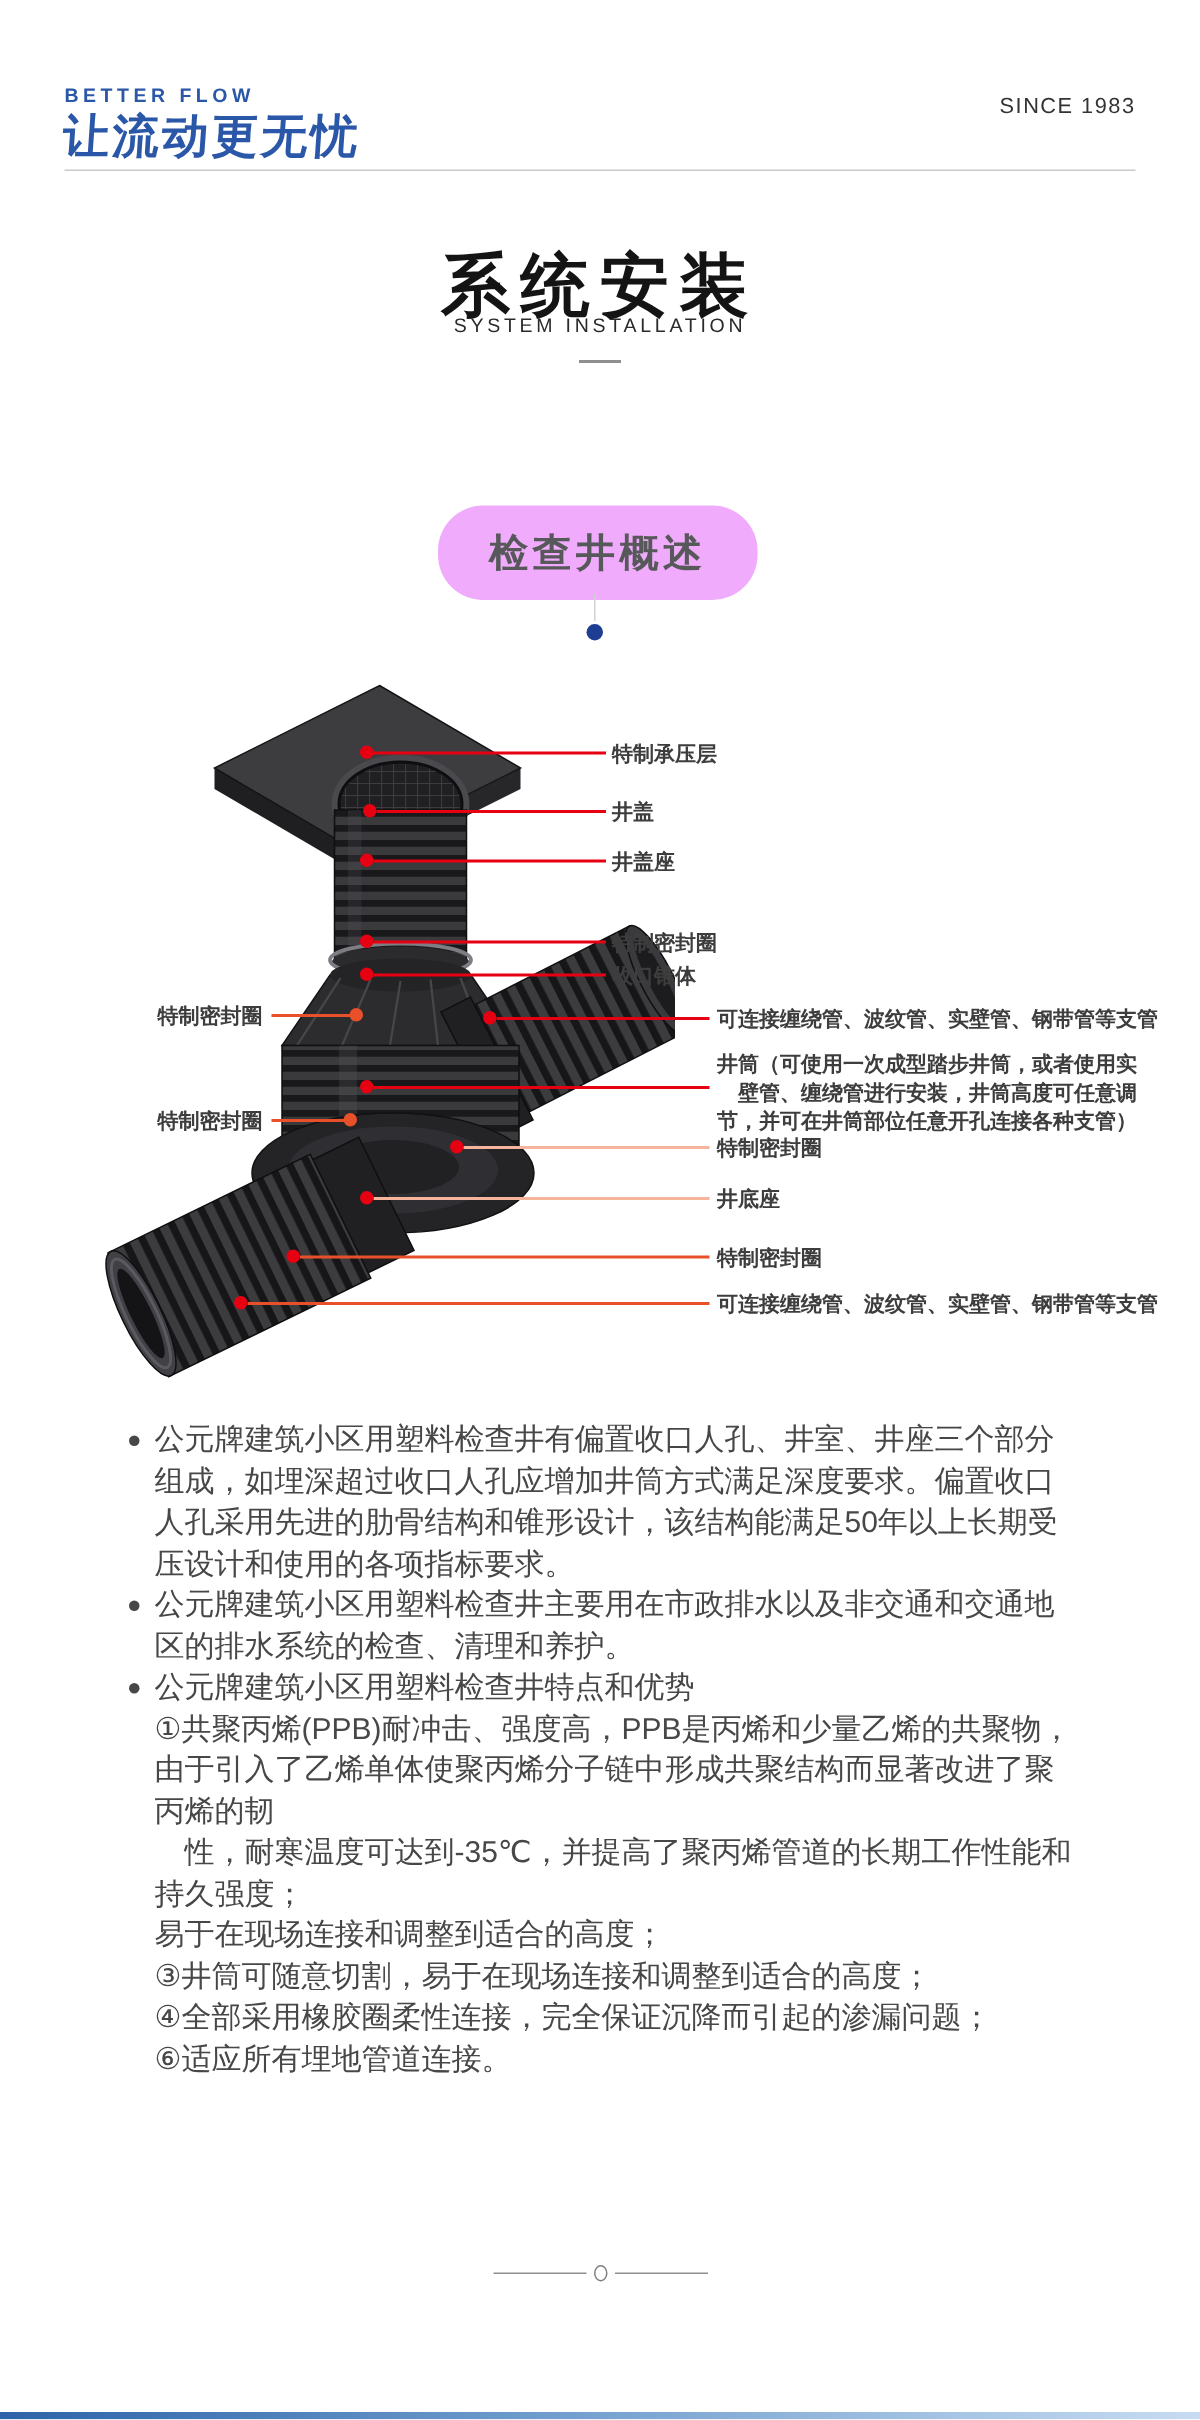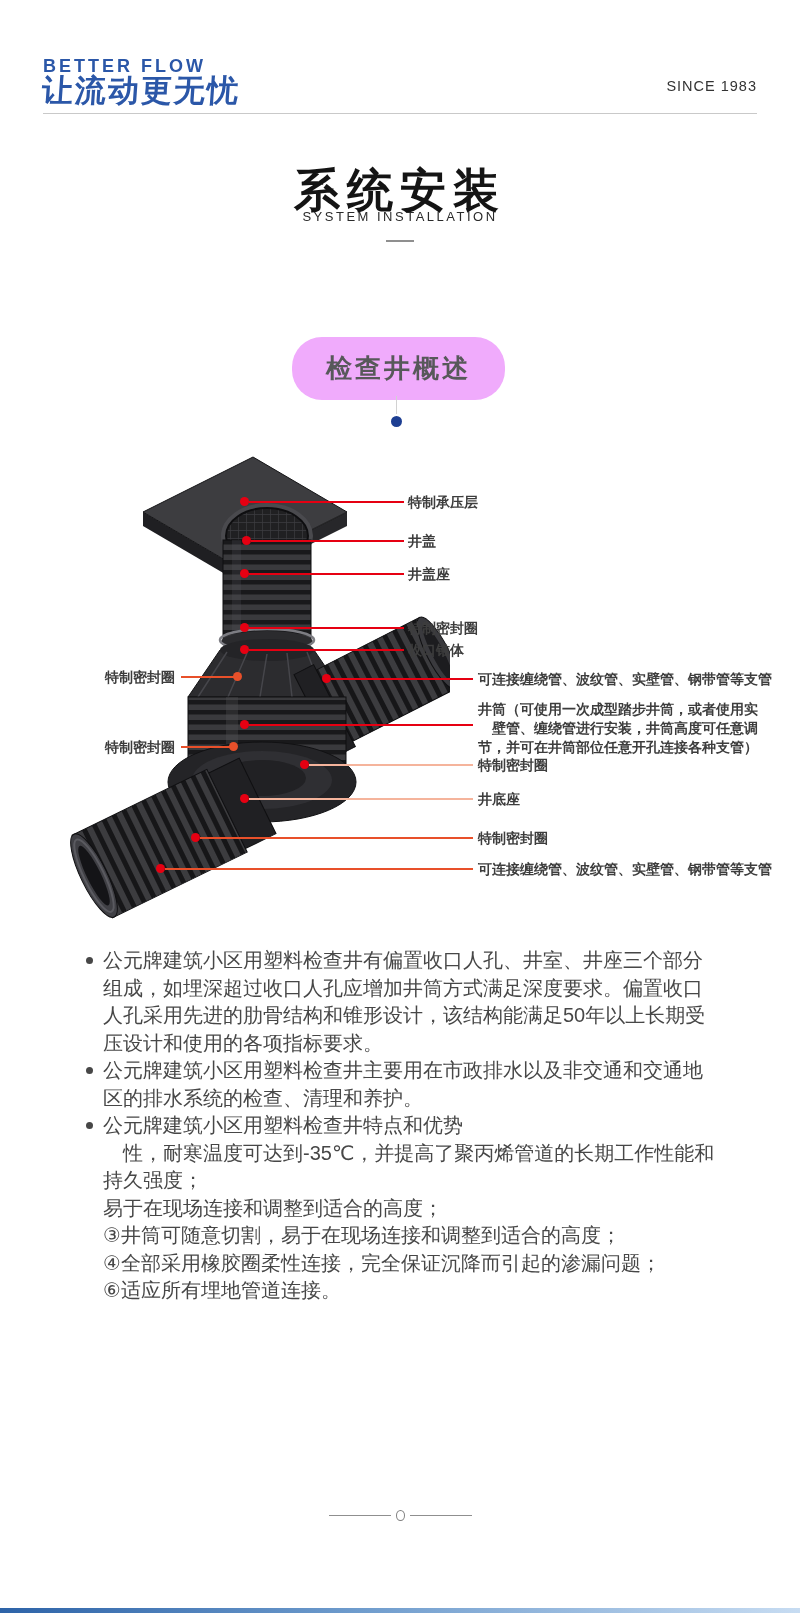--- a/index.html
+++ b/index.html
@@ -1,23 +1,23 @@
 <!DOCTYPE html>
 <html><head>
 <meta charset="utf-8">
 <style>
   html,body{margin:0;padding:0;background:#fff;}
   .page{position:relative;width:800px;height:1613px;margin:0 auto;background:#ffffff;overflow:hidden;
         font-family:"Liberation Sans","DejaVu Sans",sans-serif;}
 
   
   .header{position:absolute;left:0;top:0;width:800px;height:114px;}
-  .tagline{position:absolute;left:43px;top:56px;font-size:18px;font-weight:bold;letter-spacing:3px;color:#2b57a8;}
+  .tagline{position:absolute;left:43px;top:56px;font-size:13px;font-weight:bold;letter-spacing:3px;color:#2b57a8;}
   .logo-cn{position:absolute;left:42px;top:70px;font-size:31px;font-weight:900;letter-spacing:2px;color:#2b57a8;transform:skewX(-4deg);}
-  .since{position:absolute;right:43px;top:78px;font-size:14.5px;letter-spacing:1px;color:#333;}
+  .since{position:absolute;right:43px;top:63px;font-size:14.5px;letter-spacing:1px;color:#333;}
   .header-rule{position:absolute;left:43px;top:113px;width:714px;height:1px;background:#c9c9c9;}
 
   
   .title-cn{position:absolute;left:0;top:164px;width:800px;text-align:center;font-size:46px;line-height:52px;
             font-weight:900;letter-spacing:7px;color:#141414;}
   .title-en{position:absolute;left:0;top:209px;width:800px;text-align:center;font-size:13px;letter-spacing:2.5px;color:#2a2a2a;}
   .title-dash{position:absolute;left:386px;top:240px;width:28px;height:2px;background:#8f8f8f;}
 
   
   .badge{position:absolute;left:50%;top:337px;transform:translateX(-50.7%);background:#f0abfc;border-radius:30px;
@@ -180,20 +180,21 @@
     </div>
     <div class="bullet">
       <span class="bdot"></span>
       <p>公元牌建筑小区用塑料检查井主要用在市政排水以及非交通和交通地区的排水系统的检查、清理和养护。</p>
     </div>
     <div class="bullet">
       <span class="bdot"></span>
       <p>公元牌建筑小区用塑料检查井特点和优势</p>
     </div>
     <div class="features">
+      <p>①共聚丙烯(PPB)耐冲击、强度高，PPB是丙烯和少量乙烯的共聚物，由于引入了乙烯单体使聚丙烯分子链中形成共聚结构而显著改进了聚丙烯的韧</p>
       <p>　性，耐寒温度可达到-35℃，并提高了聚丙烯管道的长期工作性能和持久强度；</p>
       <p>易于在现场连接和调整到适合的高度；</p>
       <p>③井筒可随意切割，易于在现场连接和调整到适合的高度；</p>
       <p>④全部采用橡胶圈柔性连接，完全保证沉降而引起的渗漏问题；</p>
       <p>⑥适应所有埋地管道连接。</p>
     </div>
   </div>
 
   <div class="footer-orn">
     <span class="seg"></span>

